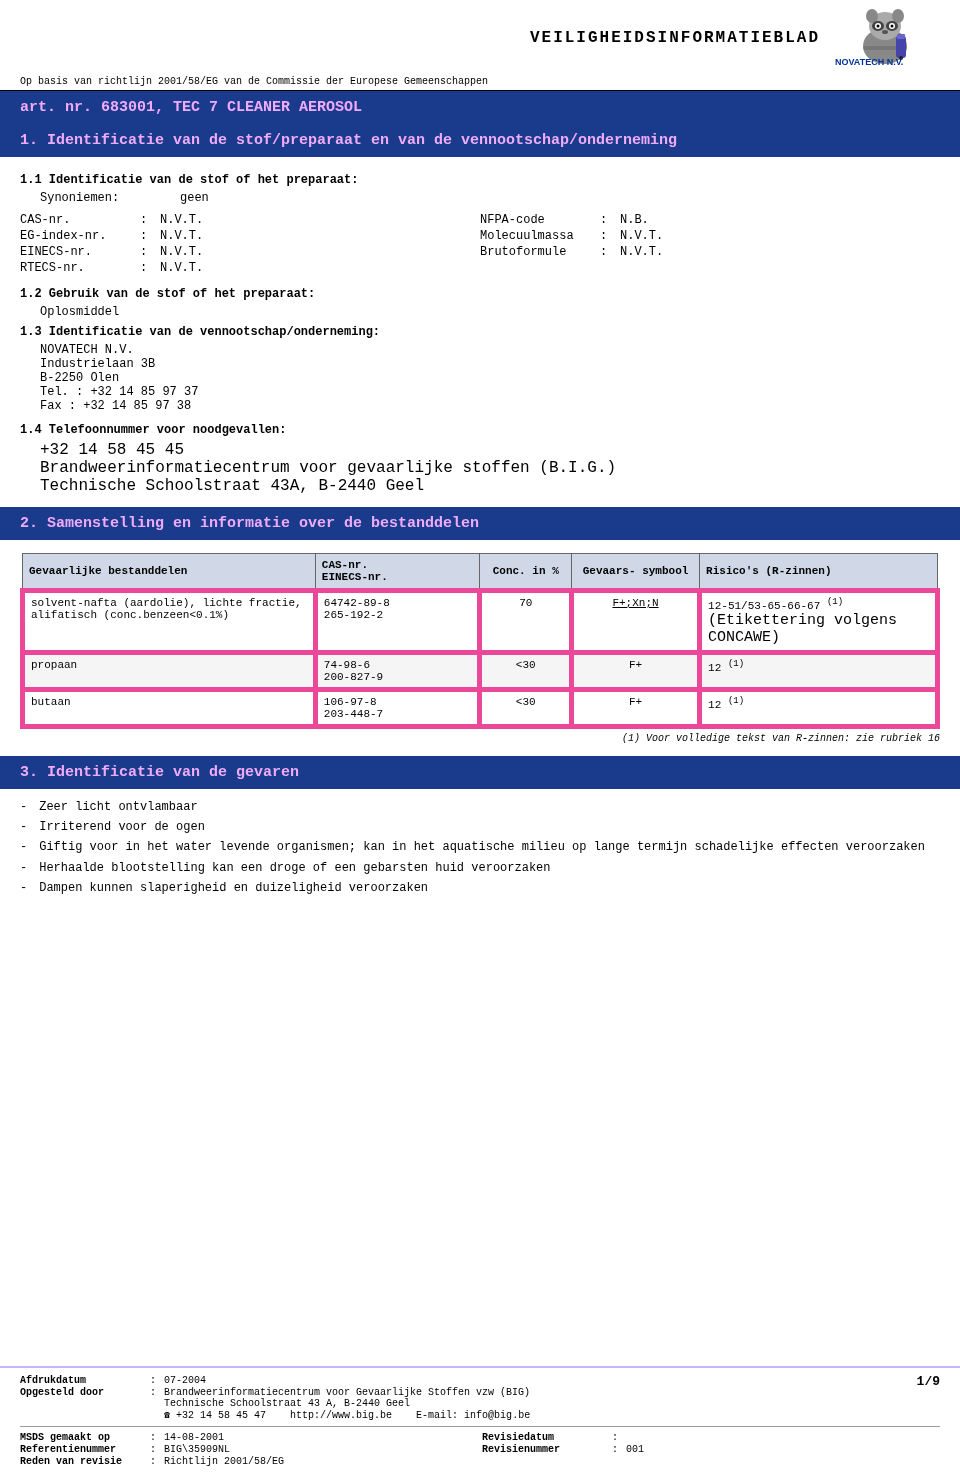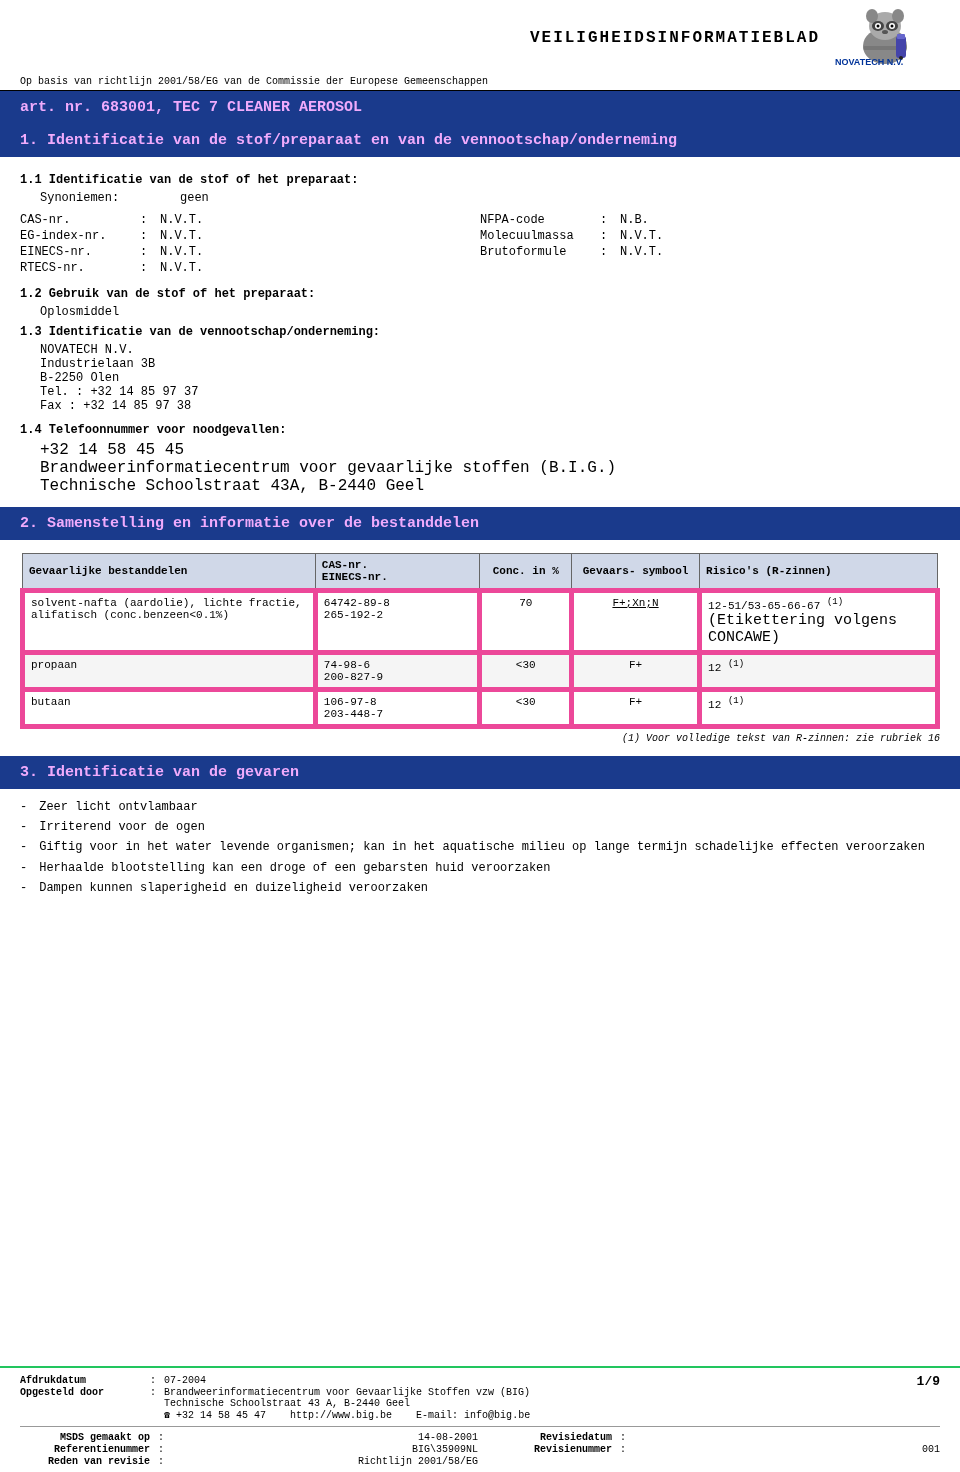--- a/index.html
+++ b/index.html
@@ -117,21 +117,21 @@
     .danger-dash {
       flex-shrink: 0;
     }
 
     
     .footer {
       position: absolute;
       bottom: 0;
       left: 0;
       right: 0;
-      border-top: 2px solid #22c55e;
+      border-top: 2px solid #c4b5fd;
       padding: 6px 20px 4px 20px;
       font-size: 10px;
       background: #fff;
     }
     .footer-row {
       display: flex;
       margin: 1px 0;
     }
     .footer-label {
       width: 130px;
@@ -157,21 +157,20 @@
       font-size: 13px;
       align-self: flex-start;
     }
     .footer-divider {
       border-top: 1px solid #999;
       margin: 4px 0;
     }
     .footer-bottom {
       display: flex;
       gap: 4px;
-      text-align: right;
     }
     .footer-bottom-left {
       flex: 1;
     }
     .footer-bottom-right {
       flex: 1;
     }
 
     .header-inner {
       display: flex;

